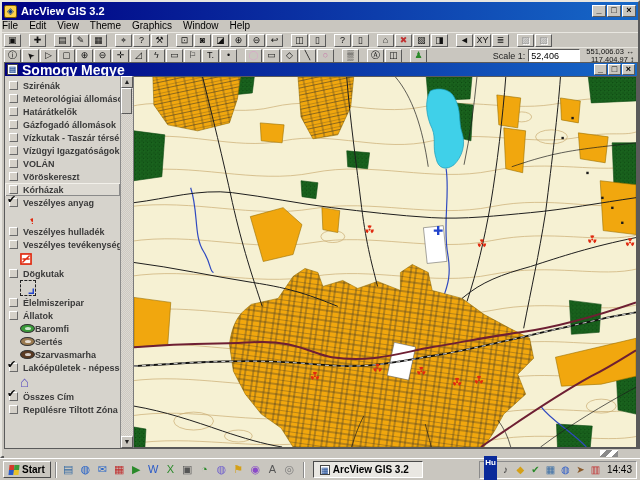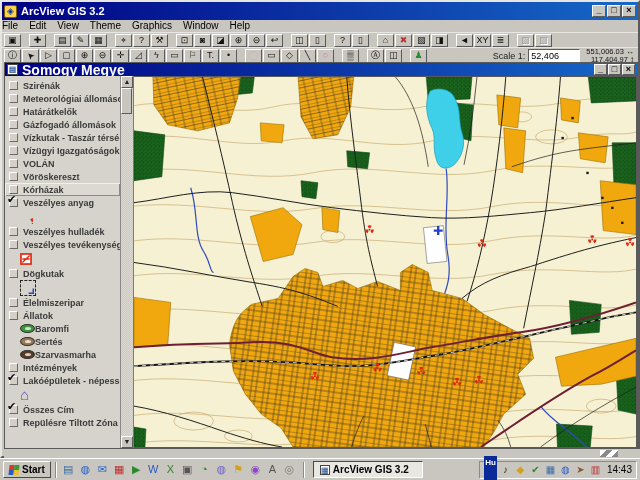--- a/index.html
+++ b/index.html
@@ -430,24 +430,20 @@
               <div class="leg-sub">
                 <span class="oval" style="background: rgb(154, 122, 80);"></span>
                 <span class="leg-label">Sertés</span>
               </div>
               <div class="leg-sub">
                 <span class="oval" style="background: rgb(90, 58, 34);"></span>
                 <span class="leg-label">Szarvasmarha</span>
               </div>
               <div class="leg-row">
                 <span class="leg-cb"></span>
-                <span class="leg-label">Intézmények</span>
-              </div>
-              <div class="leg-row">
-                <span class="leg-cb"></span>
                 <span class="leg-check">✔</span>
                 <span class="leg-label">Lakóépületek - népesség</span>
               </div>
               <div class="leg-sym">
                 <span class="house-glyph">⌂</span>
               </div>
               <div class="leg-row">
                 <span class="leg-cb"></span>
                 <span class="leg-check">✔</span>
                 <span class="leg-label">Összes Cím</span>

